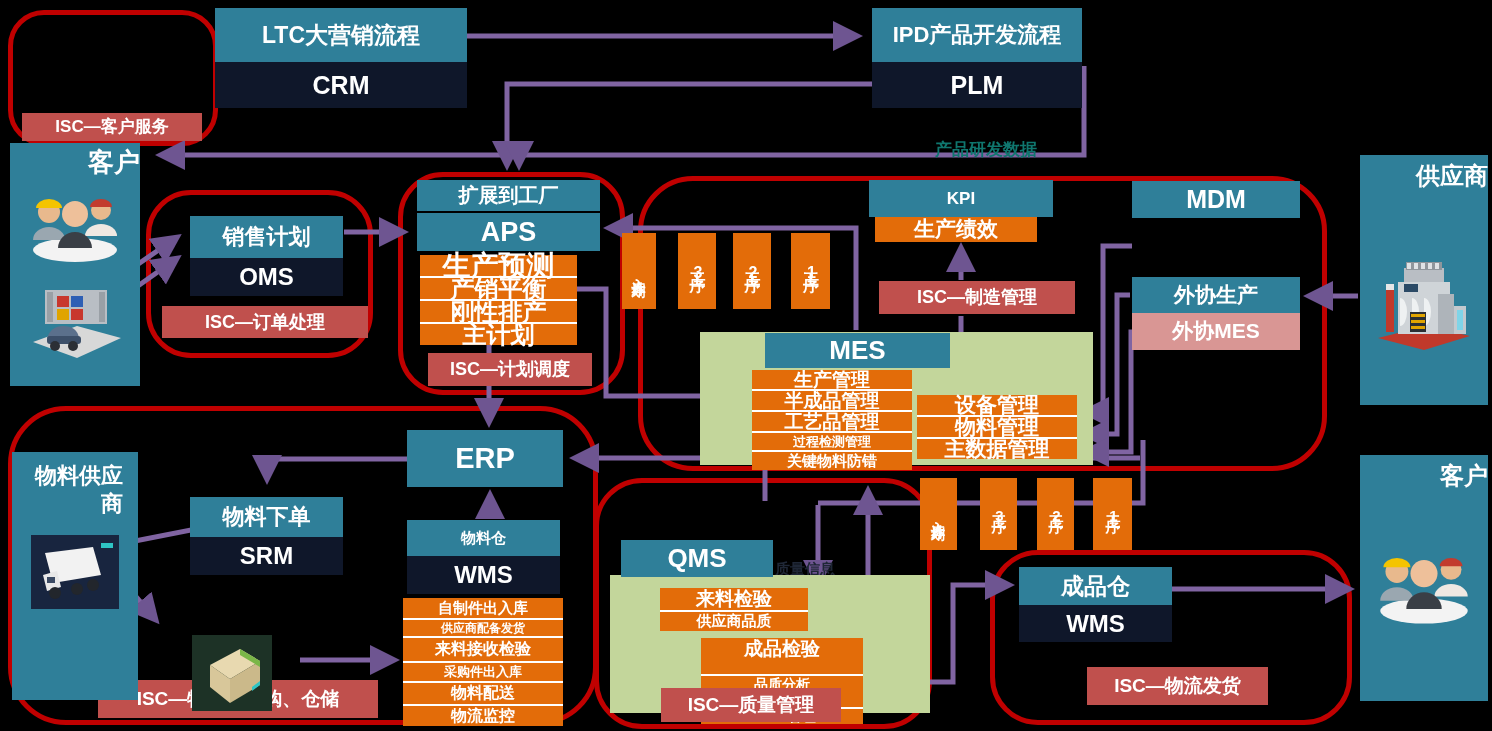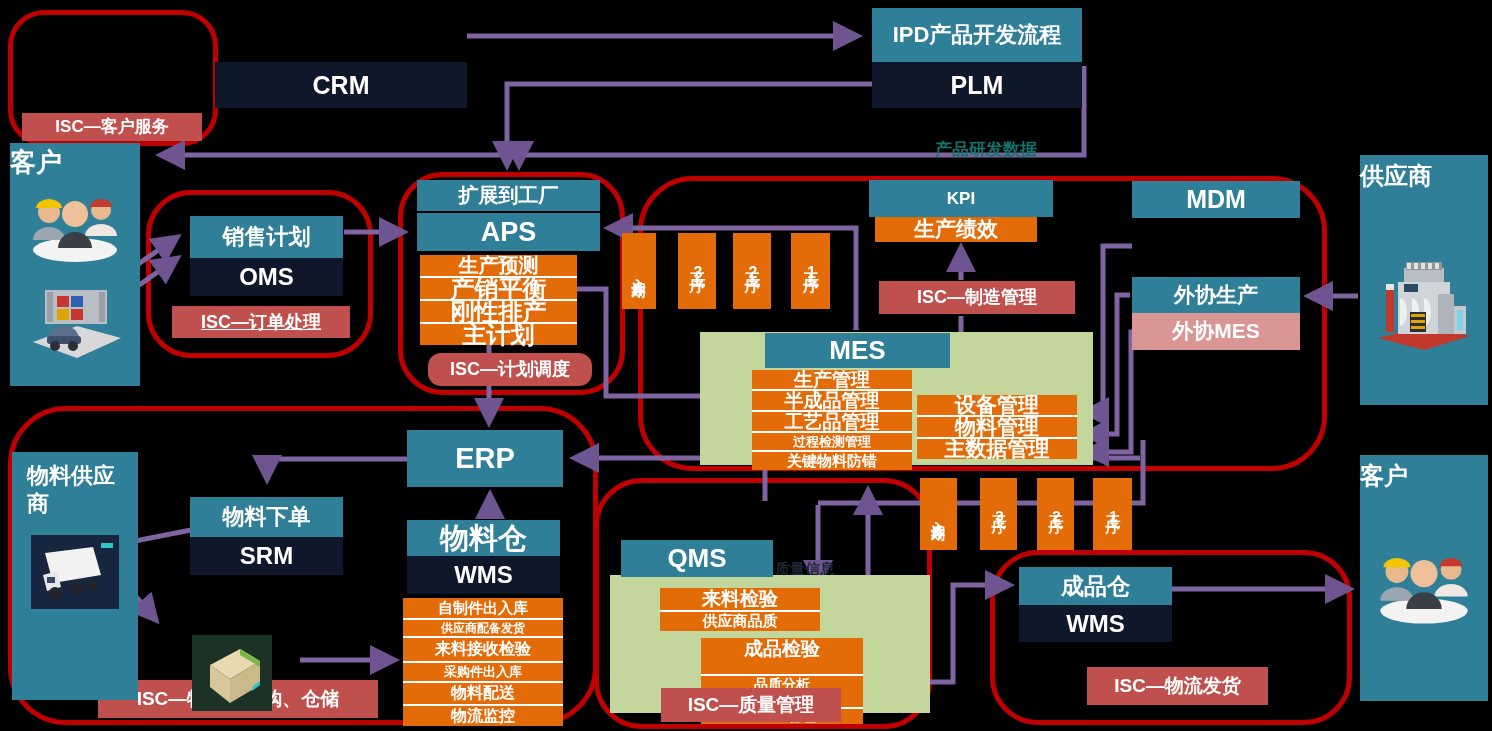--- a/index.html
+++ b/index.html
@@ -15,21 +15,21 @@
   .pink{background:#d99694;}
   .green{background:#c3d69b;}
   .grp{position:absolute;border:5px solid #c00000;background:transparent;}
   .stack{position:absolute;display:flex;flex-direction:column;background:#e36c09;}
   .stack .row{display:flex;align-items:center;justify-content:center;color:#fff;
        font-weight:bold;white-space:nowrap;overflow:visible;}
   .stack .row + .row{border-top:2px solid #fff;}
   .vbox{position:absolute;background:#e36c09;color:#fff;font-weight:bold;
        display:flex;align-items:center;justify-content:center;
        writing-mode:vertical-rl;text-orientation:upright;letter-spacing:2px;}
-  .panel-title{font-weight:bold;color:#fff;text-align:left;width:100%;}
+  .panel-title{font-weight:bold;color:#fff;text-align:right;width:100%;}
   .faint{position:absolute;font-weight:bold;white-space:nowrap;}
   svg.wires{position:absolute;left:0;top:0;pointer-events:none;}
 </style>
 </head>
 <body>
 
 <div id="canvas">
 
   <div class="grp" style="left:8px;top:10px;width:200px;height:126px;border-radius:36px;"></div>
   <div class="grp" style="left:146px;top:190px;width:217px;height:158px;border-radius:45px;"></div>
@@ -73,20 +73,21 @@
       <path d="M1132,332 H1131 V452 H1086" marker-end="url(#arr)"></path>
       <path d="M1358,296 H1310" marker-end="url(#arr)"></path>
       <path d="M880,682 H953 V585 H1008" marker-end="url(#arr)"></path>
       <path d="M1172,589 H1348" marker-end="url(#arr)"></path>
     </g>
   </svg>
 
   <div class="faint" style="left:935px;top:138px;font-size:17px;color:#0f766e;">产品研发数据</div>
   <div class="faint" style="left:775px;top:560px;font-size:15px;color:#1f2736;">质量信息</div>
 
+  <div class="box teal" style="left:215px;top:8px;width:252px;height:54px;font-size:23px;">LTC大营销流程</div>
   <div class="box lav" style="left:215px;top:62px;width:252px;height:46px;font-size:25px;">CRM</div>
   <div class="box teal" style="left:872px;top:8px;width:210px;height:54px;font-size:22px;">IPD产品开发流程</div>
   <div class="box lav" style="left:872px;top:62px;width:210px;height:46px;font-size:25px;">PLM</div>
   <div class="box isc" style="left:22px;top:113px;width:180px;height:28px;font-size:17px;">ISC—客户服务</div>
 
   <div class="box teal" style="left:10px;top:143px;width:130px;height:237px;flex-direction:column;justify-content:flex-start;padding-top:6px;">
     <div class="panel-title" style="font-size:26px;">客户</div>
     <svg width="96" height="80" viewBox="0 0 96 80" style="margin-top:8px;">
       <ellipse cx="48" cy="66" rx="42" ry="12" fill="#f3f3f3"></ellipse>
       <circle cx="22" cy="28" r="11" fill="#e8b98d"></circle>
@@ -109,31 +110,31 @@
         <rect x="48" y="37" width="12" height="11" fill="#c8372d"></rect>
       <path d="M24,66 q4,-12 16,-12 q14,0 16,12 z" fill="#5b708c"></path>
       <rect x="24" y="64" width="34" height="8" rx="3" fill="#3c4f69"></rect>
       <circle cx="32" cy="74" r="5" fill="#2b2f35"></circle>
         <circle cx="50" cy="74" r="5" fill="#2b2f35"></circle>
     </svg>
   </div>
 
   <div class="box teal" style="left:190px;top:216px;width:153px;height:42px;font-size:22px;">销售计划</div>
   <div class="box lav" style="left:190px;top:258px;width:153px;height:38px;font-size:24px;">OMS</div>
-  <div class="box isc" style="left:172px;top:306px;width:178px;height:32px;font-size:18px;text-decoration:underline;">ISC—订单处理</div>
+  <div class="box isc" style="left:162px;top:306px;width:206px;height:32px;font-size:18px;">ISC—订单处理</div>
 
   <div class="box teal" style="left:417px;top:180px;width:183px;height:31px;font-size:20px;">扩展到工厂</div>
   <div class="box teal" style="left:417px;top:213px;width:183px;height:38px;font-size:27px;">APS</div>
   <div class="stack" style="left:420px;top:255px;width:157px;">
-    <div class="row" style="height:21px;font-size:20px;">生产预测</div>
+    <div class="row" style="height:21px;font-size:28px;">生产预测</div>
     <div class="row" style="height:21px;font-size:24px;">产销平衡</div>
     <div class="row" style="height:21px;font-size:24px;">刚性排产</div>
     <div class="row" style="height:21px;font-size:24px;">主计划</div>
   </div>
-  <div class="box isc" style="left:428px;top:353px;width:164px;height:33px;font-size:18px;border-radius:13px;">ISC—计划调度</div>
+  <div class="box isc" style="left:428px;top:353px;width:164px;height:33px;font-size:18px;">ISC—计划调度</div>
 
   <div class="vbox" style="left:622px;top:233px;width:34px;height:76px;font-size:14px;">入库计划</div>
   <div class="vbox" style="left:678px;top:233px;width:38px;height:76px;font-size:16px;">工序3</div>
   <div class="vbox" style="left:733px;top:233px;width:38px;height:76px;font-size:16px;">工序2</div>
   <div class="vbox" style="left:791px;top:233px;width:39px;height:76px;font-size:16px;">工序1</div>
 
   <div class="box teal" style="left:869px;top:180px;width:184px;height:37px;font-size:17px;">KPI</div>
   <div class="box org" style="left:875px;top:217px;width:162px;height:25px;font-size:21px;">生产绩效</div>
   <div class="box isc" style="left:879px;top:281px;width:196px;height:33px;font-size:18px;">ISC—制造管理</div>
   <div class="box teal" style="left:1132px;top:181px;width:168px;height:37px;font-size:25px;">MDM</div>
@@ -179,21 +180,21 @@
       <rect x="37" y="72" width="14" height="3" fill="#e0a400"></rect>
       <rect x="64" y="40" width="16" height="40" fill="#aeb4ba"></rect>
       <rect x="80" y="52" width="12" height="28" fill="#c3c9ce"></rect>
       <rect x="83" y="56" width="6" height="20" fill="#7fd4e8"></rect>
     </svg>
   </div>
 
   <div class="box teal" style="left:407px;top:430px;width:156px;height:57px;font-size:29px;">ERP</div>
   <div class="box teal" style="left:190px;top:497px;width:153px;height:40px;font-size:22px;">物料下单</div>
   <div class="box lav" style="left:190px;top:537px;width:153px;height:38px;font-size:24px;">SRM</div>
-  <div class="box teal" style="left:407px;top:520px;width:153px;height:36px;font-size:29px;">物料仓</div>
+  <div class="box teal" style="left:407px;top:520px;width:153px;height:36px;font-size:15px;">物料仓</div>
   <div class="box lav" style="left:407px;top:556px;width:153px;height:38px;font-size:24px;">WMS</div>
   <div class="stack" style="left:403px;top:598px;width:160px;">
     <div class="row" style="height:20px;font-size:15px;">自制件出入库</div>
     <div class="row" style="height:16px;font-size:12px;">供应商配备发货</div>
     <div class="row" style="height:23px;font-size:16px;">来料接收检验</div>
     <div class="row" style="height:18px;font-size:13px;">采购件出入库</div>
     <div class="row" style="height:21px;font-size:16px;">物料配送</div>
     <div class="row" style="height:20px;font-size:16px;">物流监控</div>
   </div>
   <div class="box isc" style="left:98px;top:680px;width:280px;height:38px;font-size:19px;">ISC—物控、采购、仓储</div>
@@ -215,21 +216,21 @@
     <rect x="0" y="0" width="80" height="76" fill="#1d3226"></rect>
     <path d="M18,30 L48,14 L68,26 L38,44 Z" fill="#e8d9b0"></path>
     <path d="M18,30 L38,44 L38,68 L18,52 Z" fill="#d8c79a"></path>
     <path d="M38,44 L68,26 L68,50 L38,68 Z" fill="#cbb98a"></path>
     <path d="M48,14 L68,26 L68,32 L48,20 Z" fill="#7ab648"></path>
     <path d="M60,52 L68,46 L68,50 L60,56 Z" fill="#2ec4c4"></path>
   </svg>
 
   <div class="abs green" style="left:610px;top:575px;width:320px;height:138px;"></div>
   <div class="box teal" style="left:621px;top:540px;width:152px;height:37px;font-size:26px;">QMS</div>
-  <div class="stack" style="left:660px;top:588px;width:160px;">
+  <div class="stack" style="left:660px;top:588px;width:148px;">
     <div class="row" style="height:22px;font-size:19px;">来料检验</div>
     <div class="row" style="height:19px;font-size:15px;">供应商品质</div>
   </div>
   <div class="stack" style="left:701px;top:638px;width:162px;gap:14px;">
     <div class="row" style="height:22px;font-size:19px;">成品检验</div>
     <div class="row" style="height:17px;font-size:14px;">品质分析</div>
     <div class="row" style="height:15px;font-size:14px;">PDCA管理</div>
   </div>
   <div class="box isc" style="left:661px;top:688px;width:180px;height:34px;font-size:19px;">ISC—质量管理</div>
 

